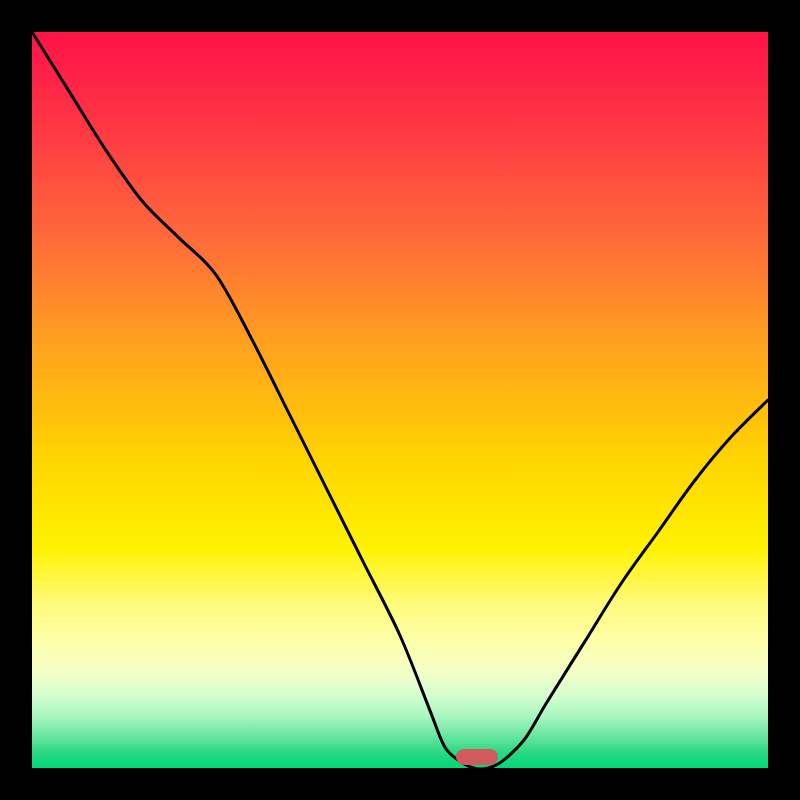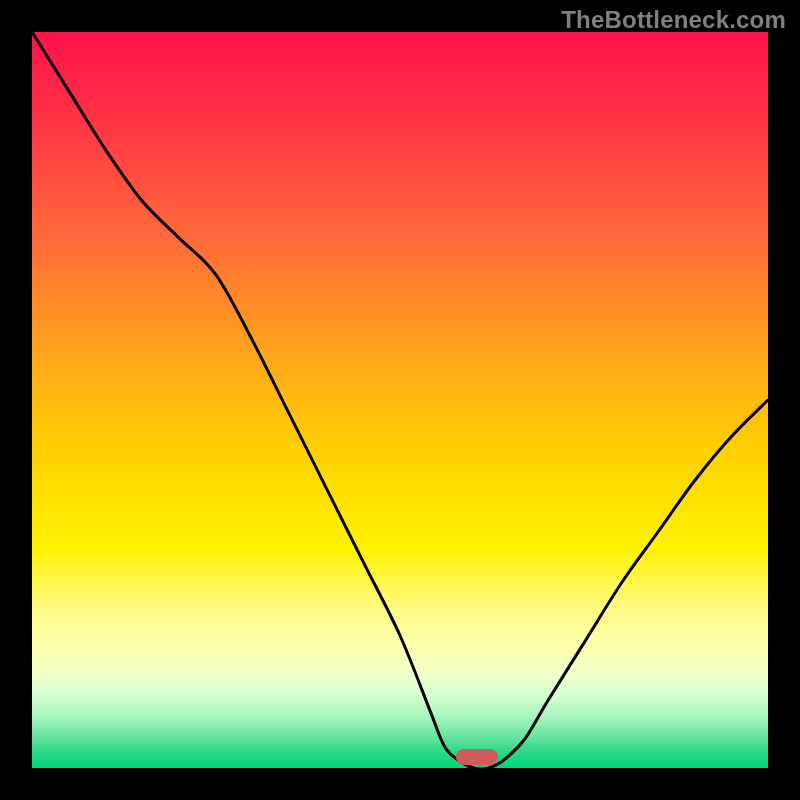--- a/index.html
+++ b/index.html
@@ -68,21 +68,20 @@
     position: absolute;
     background: #d05a5c;
     border-radius: 10px;
     z-index: 3;
   }
 </style>
 </head>
 <body>
 
 <div class="frame">
-  <div class="watermark">TheBottleneck.com</div>
 
   <div class="plot-area">
     <div class="gradient"></div>
 
     <svg class="curve" viewBox="0 0 736 736" preserveAspectRatio="none">
       <path fill="none" stroke="#000" stroke-width="3" stroke-linejoin="round" stroke-linecap="round" d="M 0.0 0.0 C 6.1 9.8, 24.5 39.3, 36.8 58.9 C 49.1 78.5, 61.3 99.4, 73.6 117.8 C 85.9 136.2, 98.1 154.6, 110.4 169.3 C 122.7 184.0, 134.9 193.8, 147.2 206.1 C 159.5 218.3, 171.7 225.7, 184.0 242.9 C 196.3 260.1, 208.5 285.8, 220.8 309.1 C 233.1 332.4, 245.3 358.2, 257.6 382.7 C 269.9 407.3, 282.1 431.8, 294.4 456.3 C 306.7 480.9, 318.9 505.4, 331.2 529.9 C 343.5 554.5, 357.0 579.0, 368.0 603.5 C 379.0 628.1, 390.1 658.7, 397.4 677.1 C 404.8 695.5, 407.3 705.3, 412.2 713.9 C 417.1 722.5, 422.0 725.0, 426.9 728.6 C 431.8 732.3, 436.7 734.8, 441.6 736.0 C 446.5 737.2, 451.4 737.2, 456.3 736.0 C 461.2 734.8, 464.9 733.5, 471.0 728.6 C 477.2 723.7, 485.8 716.4, 493.1 706.6 C 500.5 696.7, 505.4 685.7, 515.2 669.8 C 525.0 653.8, 539.7 630.5, 552.0 610.9 C 564.3 591.3, 576.5 570.4, 588.8 552.0 C 601.1 533.6, 613.3 517.7, 625.6 500.5 C 637.9 483.3, 650.1 464.9, 662.4 449.0 C 674.7 433.0, 686.9 418.3, 699.2 404.8 C 711.5 391.3, 729.9 374.1, 736.0 368.0"></path>
     </svg>
 
     <div class="marker" style="width: 42px; height: 16px; left: 424.28px; top: 716.96px; background: rgb(208, 90, 92);"></div>
   </div>

